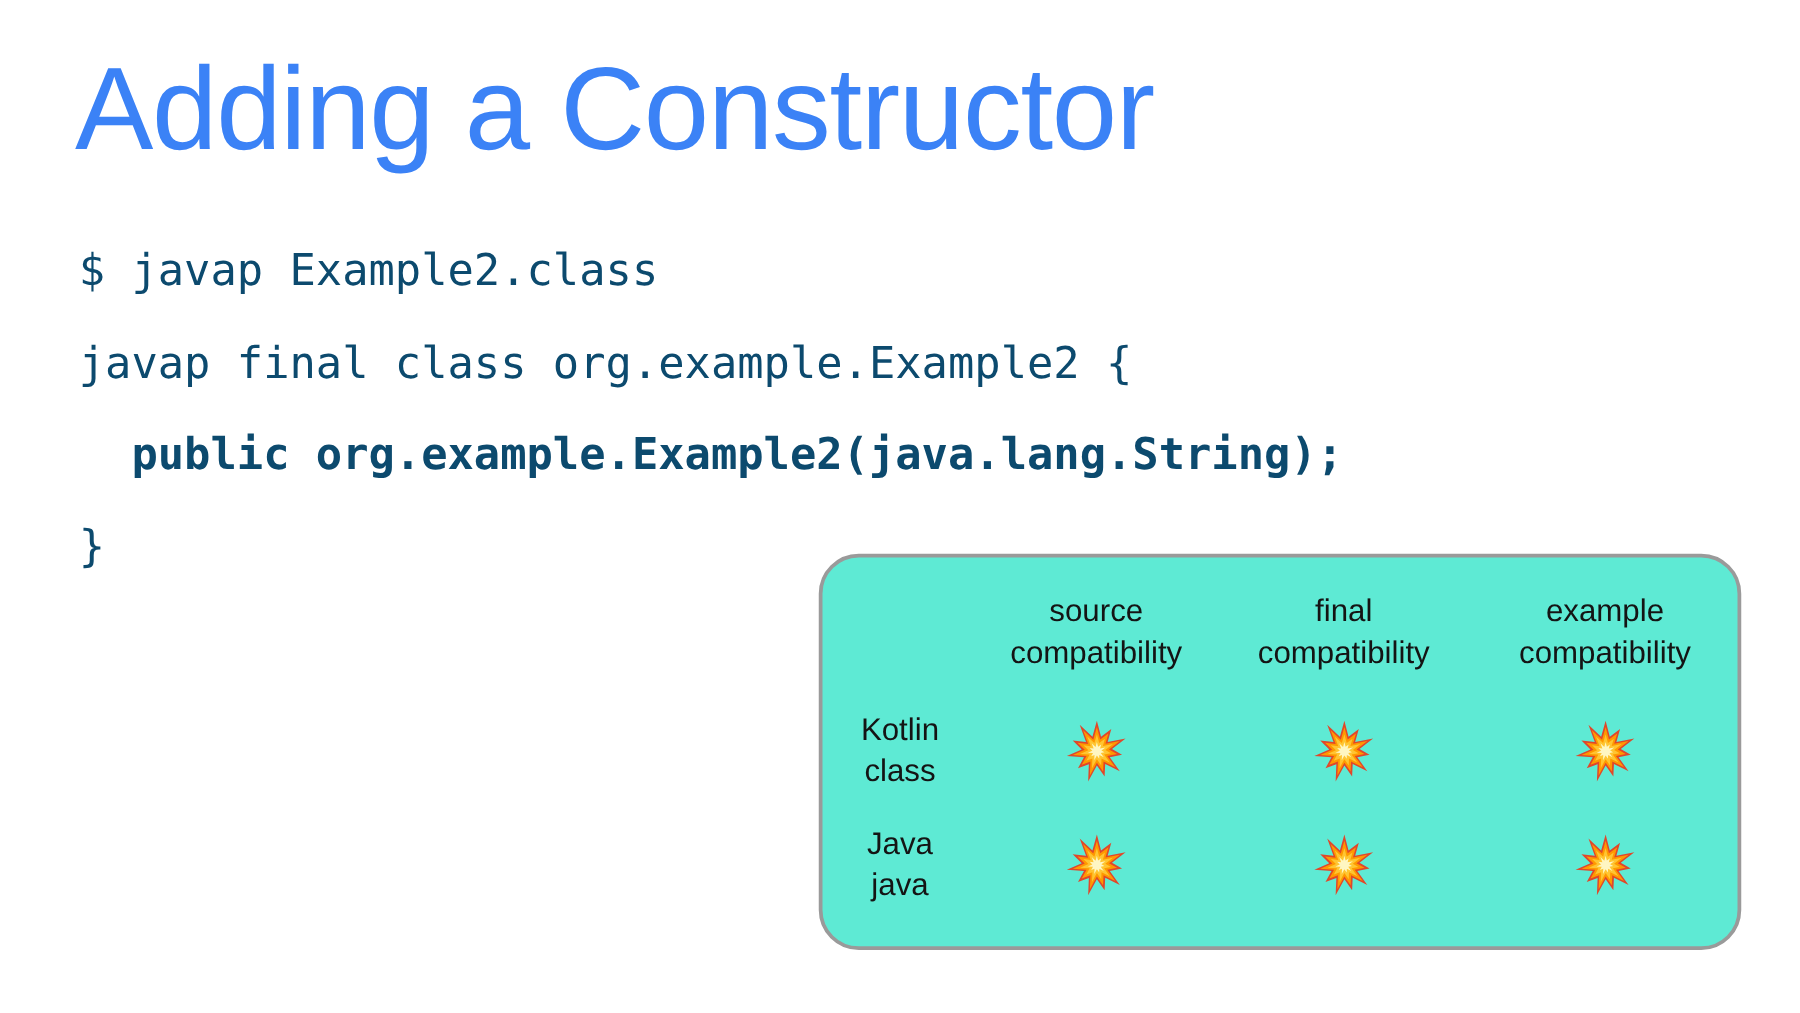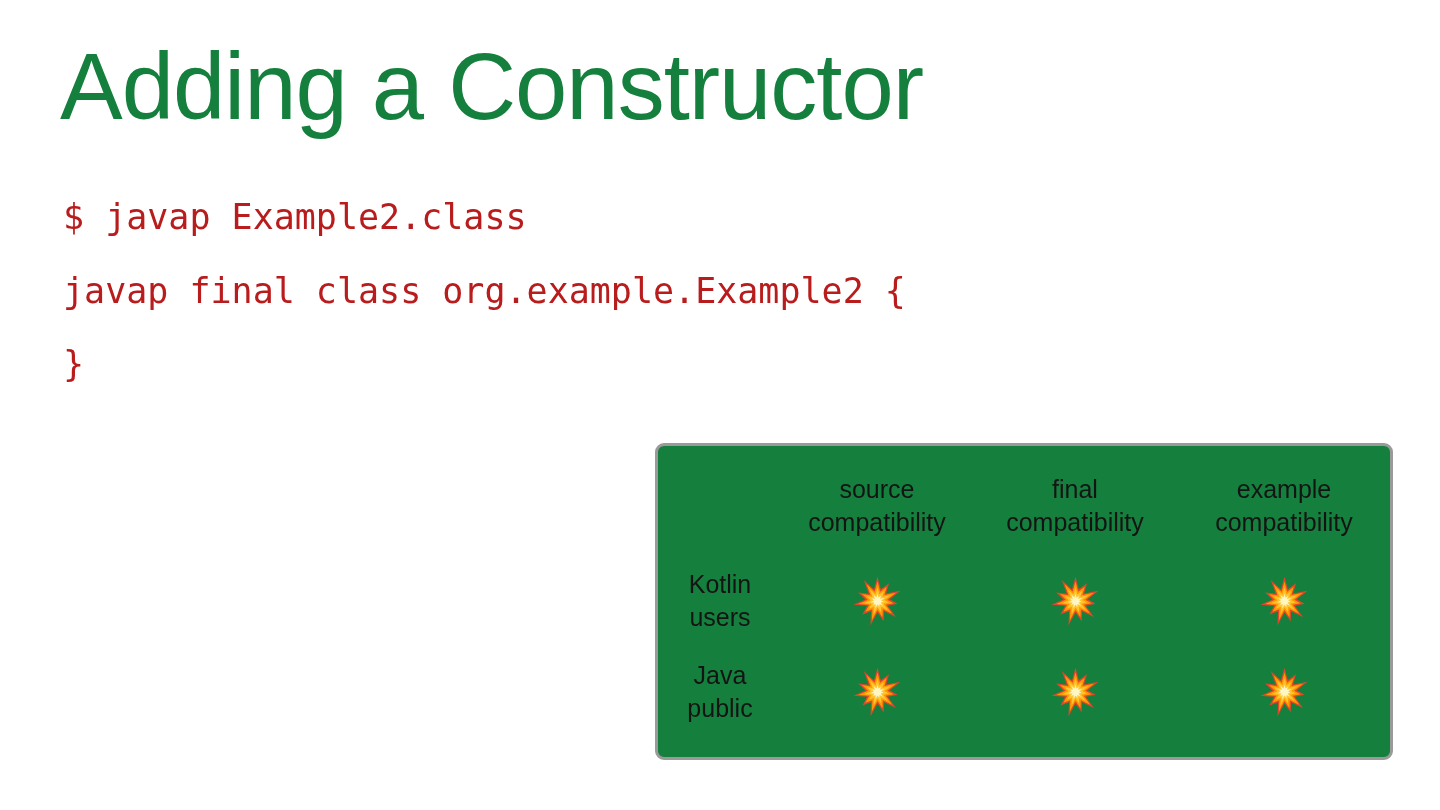--- a/index.html
+++ b/index.html
@@ -17,47 +17,47 @@
   }
   .slide-title {
     position: absolute;
     left: 60px;
     top: 40px;
     margin: 0;
     font-size: 94px;
     line-height: 1;
     font-weight: 400;
     letter-spacing: -1px;
-    color: #15803d;
+    color: #3b82f6;
     white-space: nowrap;
   }
   .code-block {
     position: absolute;
     left: 63px;
     top: 181px;
     margin: 0;
     font-family: "DejaVu Sans Mono", "Liberation Mono", monospace;
     font-size: 35px;
     line-height: 73.5px;
-    color: #b91c1c;
+    color: #0c4a6e;
     white-space: pre;
   }
   .code-line { display: block; }
   .code-line.bold { font-weight: 700; }
 
   .compat-card {
     position: absolute;
     left: 655px;
     top: 443px;
     width: 738px;
     height: 317px;
     box-sizing: border-box;
     border: 3px solid #9a9a9a;
-    border-radius: 9px;
-    background: #15803d;
+    border-radius: 32px;
+    background: #5eead4;
   }
   .compat-grid {
     display: grid;
     grid-template-columns: 124px 190px 206px 212px;
     grid-template-rows: 108px 82px 100px;
     padding-top: 6px;
     width: 100%;
     height: calc(100% - 6px);
   }
   .compat-grid > div {
@@ -100,53 +100,53 @@
       <use href="#burst-shape" fill="#ffc531" transform="translate(32 32) scale(0.56) translate(-32 -32)"></use>
       <use href="#burst-shape" fill="#fff6c2" transform="translate(32 32) scale(0.30) translate(-32 -32)"></use>
     </g>
   </defs>
 </svg>
 
 <div class="slide">
 
   <h1 class="slide-title">Adding a Constructor</h1>
 
-  <pre class="code-block"><span class="code-line">$ javap Example2.class</span><span class="code-line">javap final class org.example.Example2 {</span><span class="code-line">}</span></pre>
+  <pre class="code-block"><span class="code-line">$ javap Example2.class</span><span class="code-line">javap final class org.example.Example2 {</span><span class="code-line bold">  public org.example.Example2(java.lang.String);</span><span class="code-line">}</span></pre>
 
   <div class="compat-card">
     <div class="compat-grid">
 
       <div></div>
       <div class="col-header">source
 compatibility</div>
       <div class="col-header">final
 compatibility</div>
       <div class="col-header">example
 compatibility</div>
 
       <div class="row-label">Kotlin
-users</div>
+class</div>
       <div class="compat-cell">
         <svg class="burst" viewBox="0 0 64 64">
             <use href="#burst-sym"></use>
           </svg>
       </div>
       <div class="compat-cell">
         <svg class="burst" viewBox="0 0 64 64">
             <use href="#burst-sym"></use>
           </svg>
       </div>
       <div class="compat-cell">
         <svg class="burst" viewBox="0 0 64 64">
             <use href="#burst-sym"></use>
           </svg>
       </div>
 
       <div class="row-label">Java
-public</div>
+java</div>
       <div class="compat-cell">
         <svg class="burst" viewBox="0 0 64 64">
             <use href="#burst-sym"></use>
           </svg>
       </div>
       <div class="compat-cell">
         <svg class="burst" viewBox="0 0 64 64">
             <use href="#burst-sym"></use>
           </svg>
       </div>

